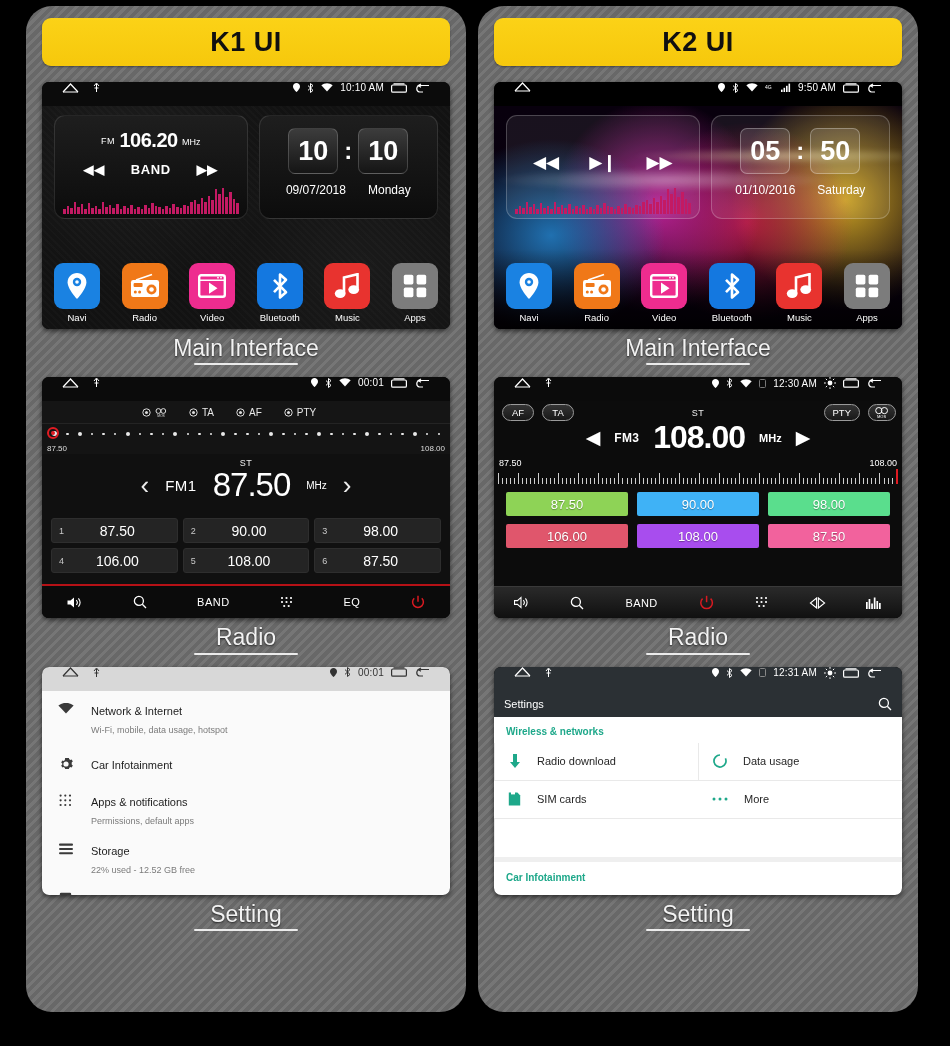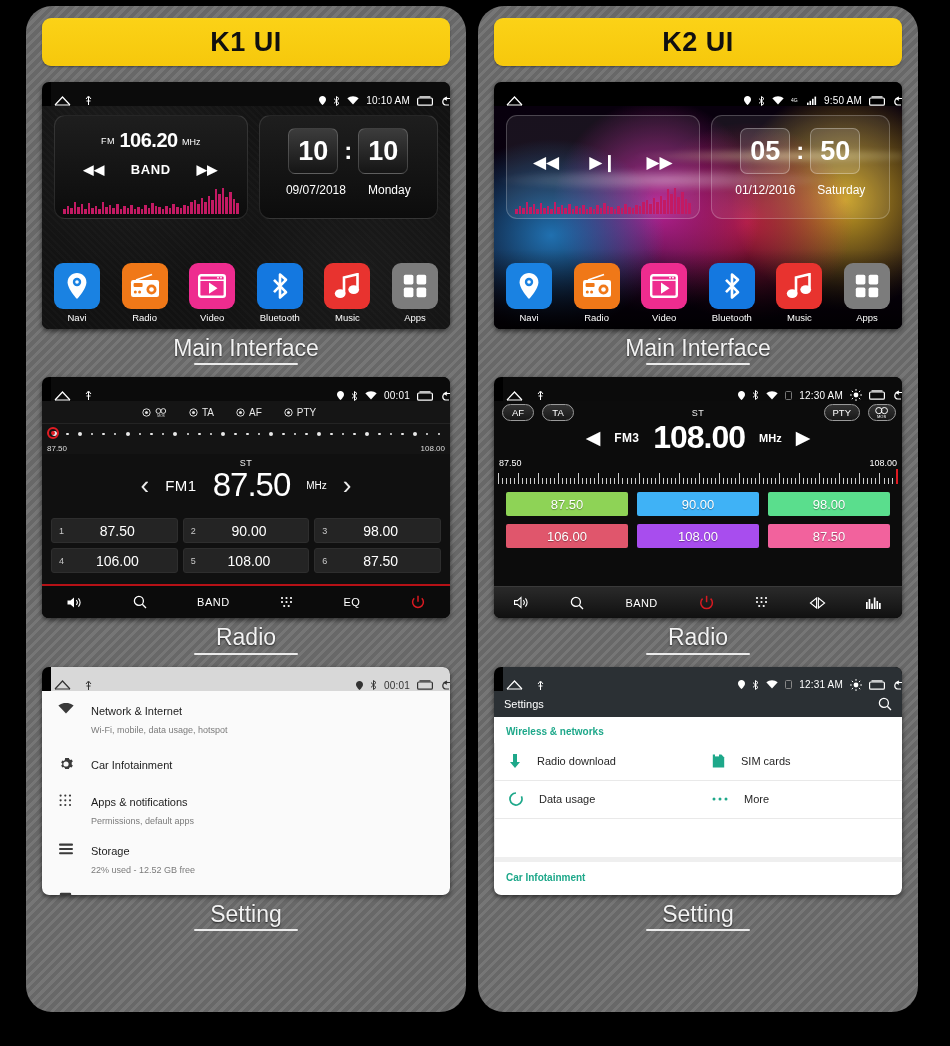--- a/index.html
+++ b/index.html
@@ -67,24 +67,24 @@
     line-height:1.15;
   }
   .caption-rule {
     width:104px; height:2px; background:#f2f2f2;
     margin:2px auto 0; border-radius:1px; opacity:.95;
   }
 
   
   .statusbar {
     height:24px; width:100%;
-    display:flex; align-items:flex-end;
-    padding:0 3px;
+    display:flex; align-items:flex-start;
+    padding:0 20px;
     font-size:10px; color:#fff;
-    position:relative; z-index:5;margin-left:9px;
+    position:relative; z-index:5;
   }
   .sb-dark { background:#0b0b0b; }
   .sb-light{ background:#d8d8d8; color:#333; }
   .sb-grey { background:#2b3034; }
   .sb-left { display:flex; align-items:center; gap:14px; }
   .sb-right{ display:flex; align-items:center; gap:7px; margin-left:auto; }
   .sb-time { font-size:10px; letter-spacing:.2px; }
   svg { display:block; }
 
   
@@ -932,21 +932,21 @@
             </div>
         </div>
 
         <div class="w-card w-clock glass">
           <div class="clockwrap">
             <span class="digit" style="background:rgba(255,255,255,.13);border-color:rgba(255,255,255,.3)">05</span>
             <span class="colon">:</span>
             <span class="digit" style="background:rgba(255,255,255,.13);border-color:rgba(255,255,255,.3)">50</span>
           </div>
           <div class="datrow">
-            <span>01/12/2016</span>
+            <span>01/10/2016</span>
             <span>Saturday</span>
           </div>
         </div>
       </div>
 
       <div class="k2-dim"></div>
       <div class="approw" id="k2apps">
           <div class="app">
             <span class="tile" style="background:#1a82e2">
               <svg width="24" height="28" viewBox="0 0 24 28">
@@ -1355,36 +1355,36 @@
         <div class="k2s-grid">
           <div class="k2s-cell r">
             <span>
                 <svg width="12" height="15" viewBox="0 0 12 15">
                   <path d="M4 0h4v8h3l-5 6-5-6h3z" fill="#1ea88a"></path>
                 </svg>
               </span>
             <span class="lb">Radio download</span>
           </div>
 
+          <div class="k2s-cell r">
+            <span>
+                <svg width="14" height="14" viewBox="0 0 14 14">
+                  <path d="M7 1a6 6 0 1 0 5.4 3.4" fill="none" stroke="#1ea88a" stroke-width="1.7"></path>
+                </svg>
+              </span>
+            <span class="lb">Data usage</span>
+          </div>
           <div class="k2s-cell">
             <span>
                 <svg width="13" height="16" viewBox="0 0 13 16">
                   <path d="M0.8 1.6h8.6L12.2 4.4v10h-11.4z" fill="#1ea88a"></path>
                   <rect x="3" y="1" width="4" height="2.4" fill="#fff"></rect>
                 </svg>
               </span>
             <span class="lb">SIM cards</span>
-          </div>
-          <div class="k2s-cell r">
-            <span>
-                <svg width="14" height="14" viewBox="0 0 14 14">
-                  <path d="M7 1a6 6 0 1 0 5.4 3.4" fill="none" stroke="#1ea88a" stroke-width="1.7"></path>
-                </svg>
-              </span>
-            <span class="lb">Data usage</span>
           </div>
 
           <div class="k2s-cell">
             <span>
                 <svg width="16" height="6" viewBox="0 0 16 6">
                   <g fill="#1ea88a">
                     <circle cx="2" cy="3" r="1.5"></circle>
                     <circle cx="8" cy="3" r="1.5"></circle>
                     <circle cx="14" cy="3" r="1.5"></circle>
                   </g>

